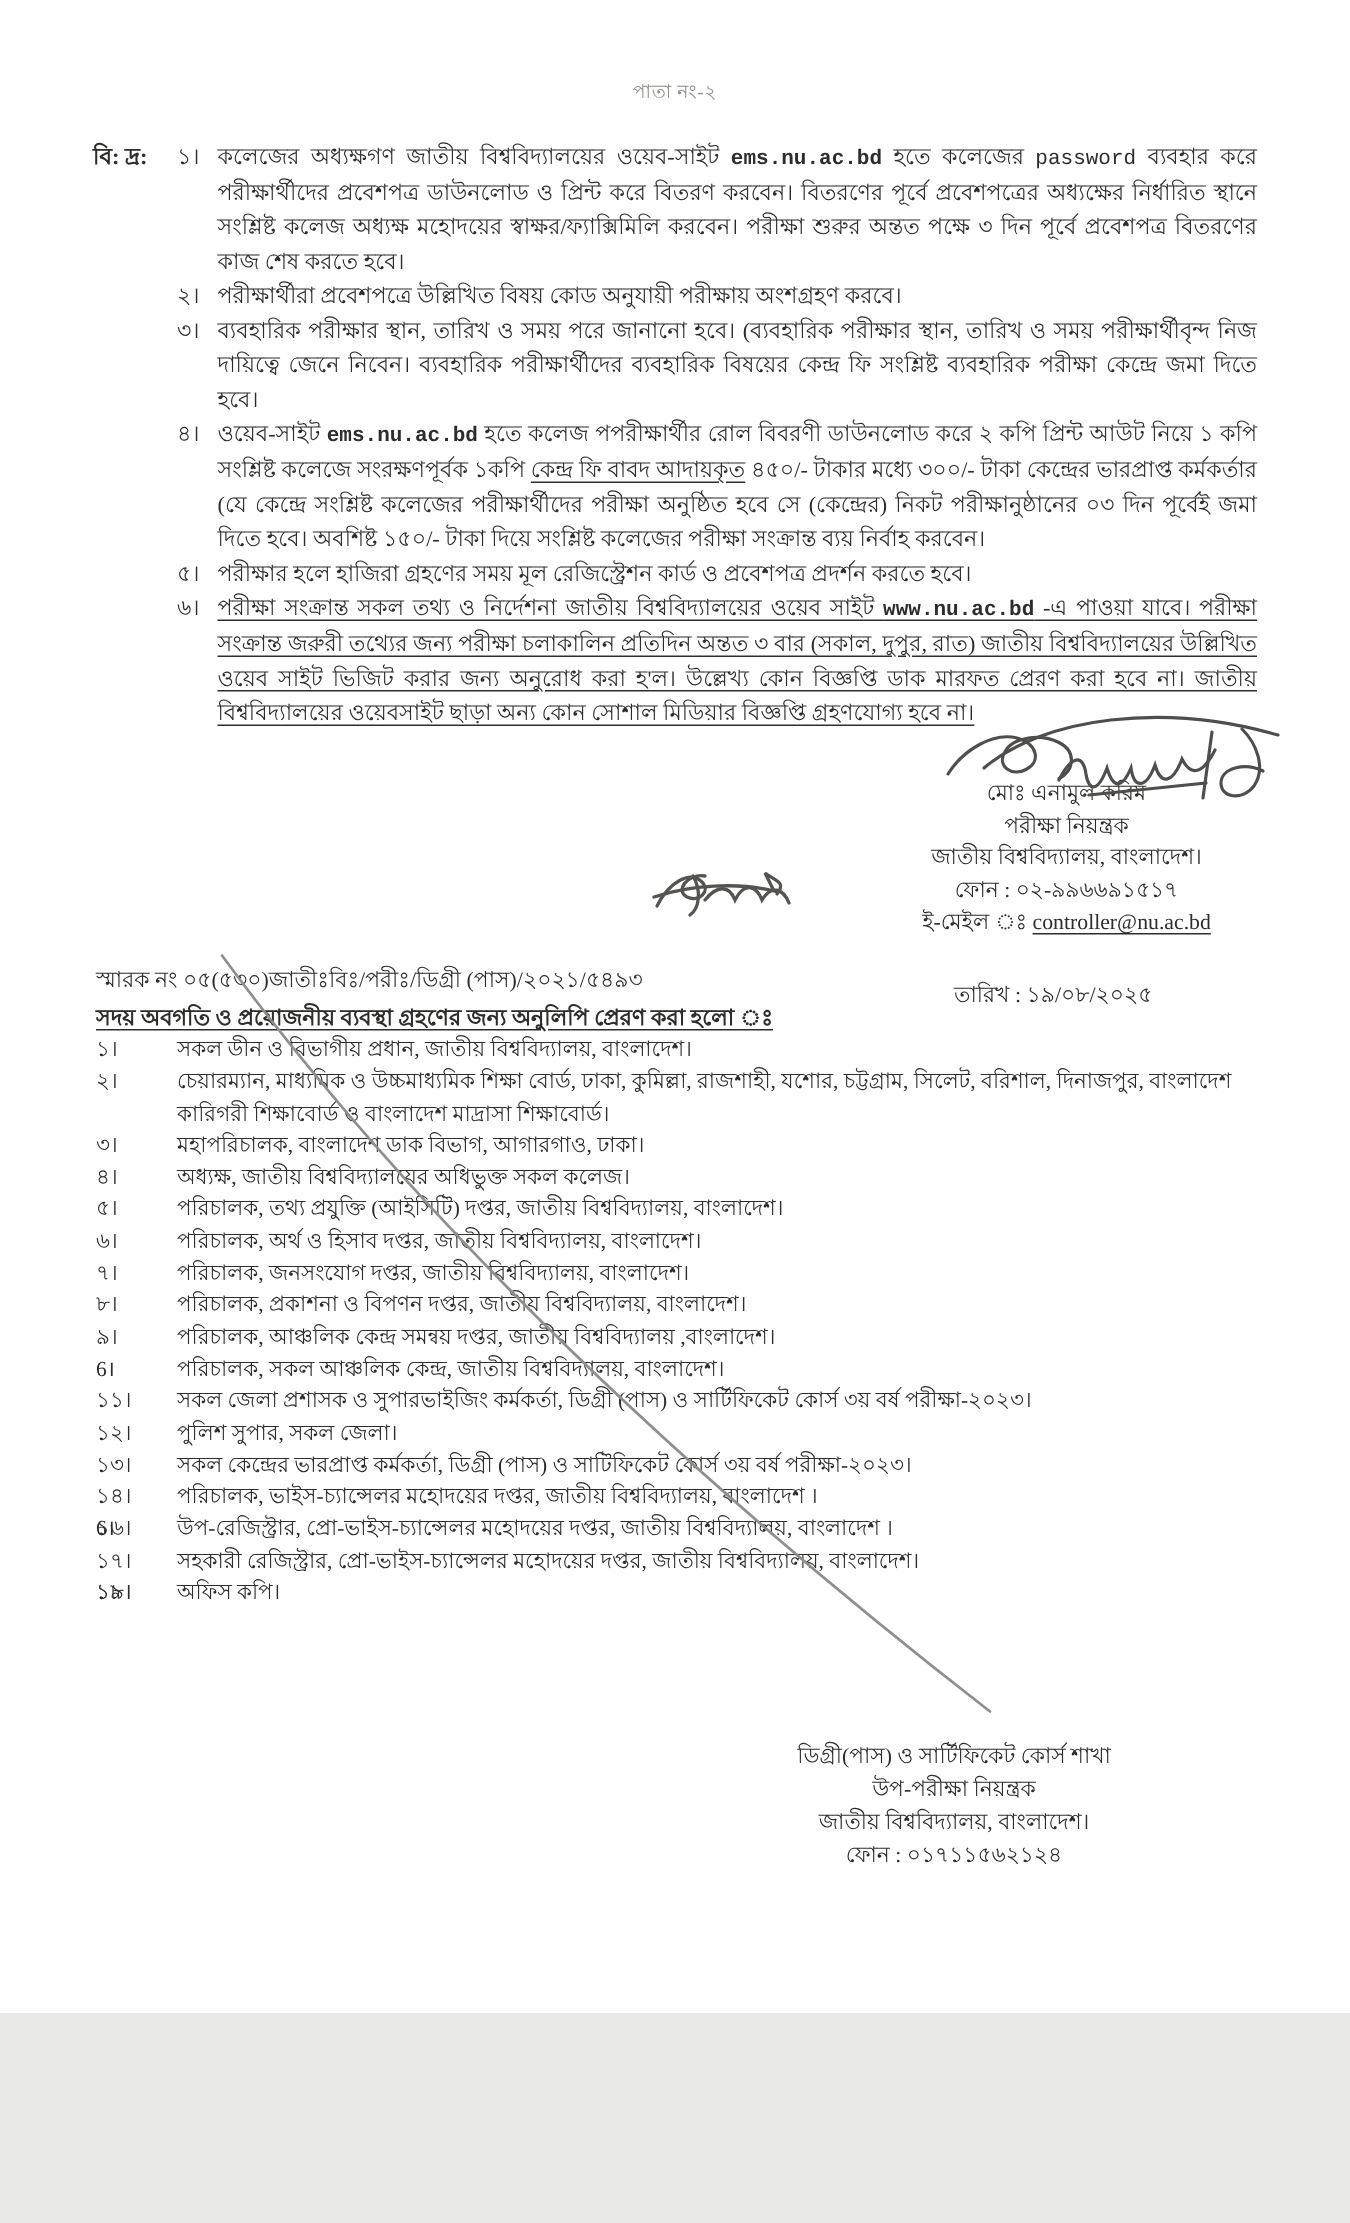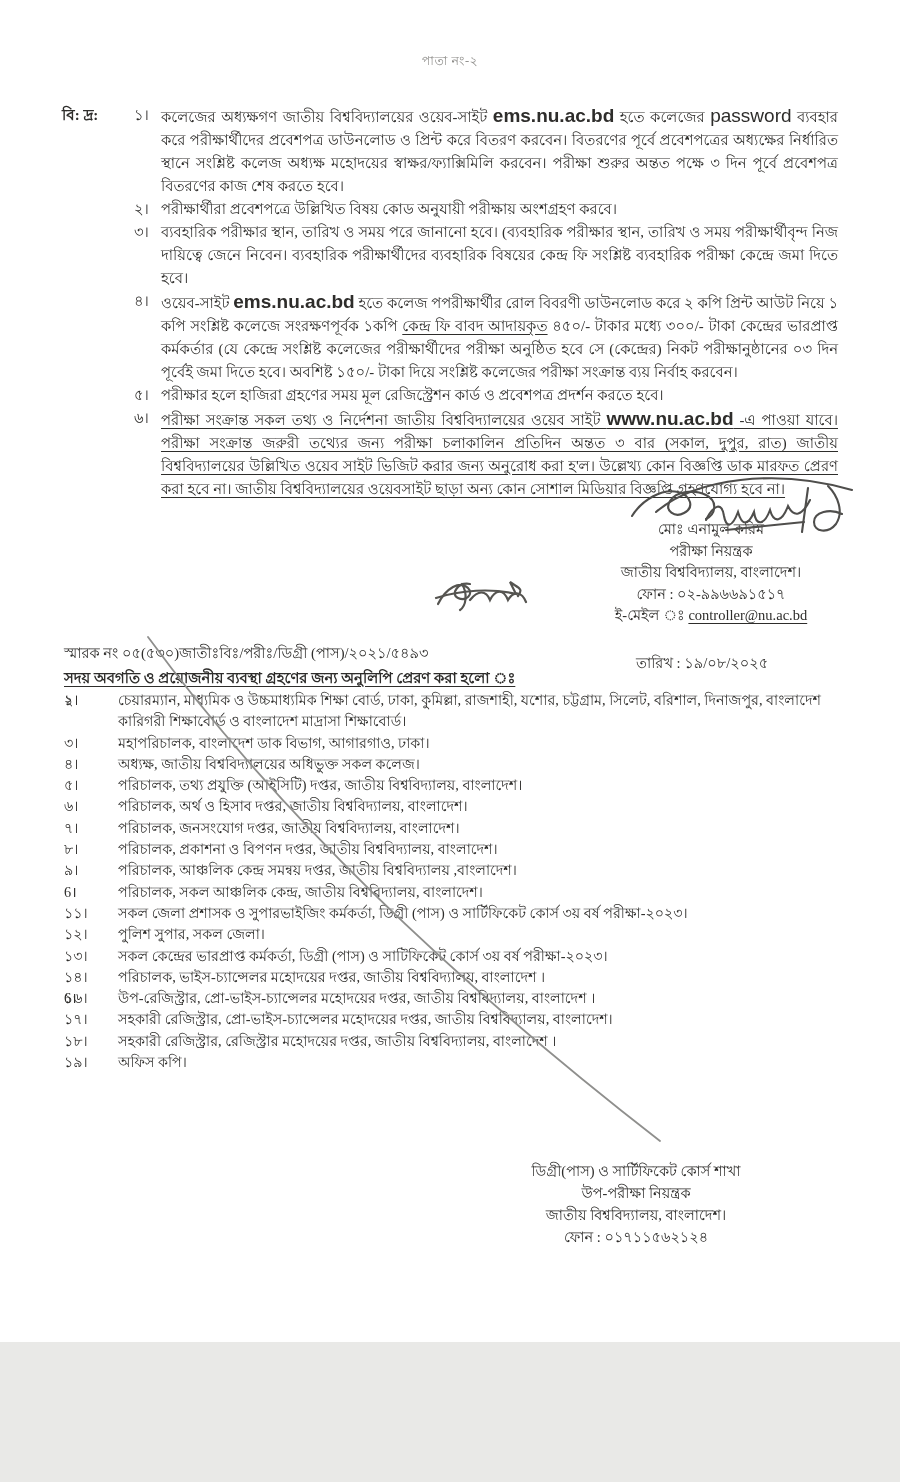--- a/index.html
+++ b/index.html
@@ -7,28 +7,28 @@
     position:relative; width:900px; height:1342px; margin:0 auto;
     background:#ffffff; overflow:hidden;
     font-family:"Liberation Serif","DejaVu Serif",serif;
     color:#2e2d2b;
   }
   .page-num{
     position:absolute; top:52px; left:0; width:900px; text-align:center;
     font-size:12.5px; color:#8d8c89; letter-spacing:.5px;
   }
   
-  .nb-row{position:absolute; top:104px; left:62px; width:776px; display:flex;gap:16px;}
+  .nb-row{position:absolute; top:94px; left:62px; width:776px; display:flex;}
   .nb-label{width:56px; flex:0 0 56px; font-size:15px; font-weight:bold; line-height:23px;}
   .notes{flex:1;}
   .note{position:relative; padding-left:27px; font-size:14.8px; line-height:23px; text-align:justify;}
   .note-num{position:absolute; left:0; top:0;}
   .seg-b{font-weight:bold;}
   .seg-u{text-decoration:underline; text-underline-offset:3px;}
-  .seg-latin{font-family:Liberation Sans, sans-serif; font-size:19px;}
+  .seg-latin{font-family:Liberation Mono, monospace; font-size:14px;}
   
   .sig1{position:absolute; left:565px; top:519px; width:292px; text-align:center;
         font-size:14.5px; line-height:21.5px;}
   .sig1 .email-link{font-family:"Liberation Serif",serif; text-decoration:underline; text-underline-offset:3px;}
   
   .memo-no{position:absolute; left:64px; top:642px; font-size:14.6px;}
   .memo-date{position:absolute; left:636px; top:652px; font-size:14.6px;}
   .cc-heading{position:absolute; left:64px; top:666px; font-size:14.8px; font-weight:bold;
               text-decoration:underline; text-underline-offset:3px;}
   
@@ -69,38 +69,38 @@
       <span>ই-মেইল ঃ</span>
       <span class="email-link">controller@nu.ac.bd</span>
     </div>
   </div>
 
   <div class="memo-no">স্মারক নং ০৫(৫৩০)জাতীঃবিঃ/পরীঃ/ডিগ্রী (পাস)/২০২১/৫৪৯৩</div>
   <div class="memo-date">তারিখ : ১৯/০৮/২০২৫</div>
   <div class="cc-heading">সদয় অবগতি ও প্রয়োজনীয় ব্যবস্থা গ্রহণের জন্য অনুলিপি প্রেরণ করা হলো ঃ</div>
 
   <div class="cc-list" id="cc-list">
-      <div class="cc-item"><span class="cc-num">১।</span></div>
+      <div class="cc-item"><span class="cc-num">১।</span><span>সকল ডীন ও বিভাগীয় প্রধান, জাতীয় বিশ্ববিদ্যালয়, বাংলাদেশ।</span></div>
       <div class="cc-item"><span class="cc-num">২।</span><span>চেয়ারম্যান, মাধ্যমিক ও উচ্চমাধ্যমিক শিক্ষা বোর্ড, ঢাকা, কুমিল্লা, রাজশাহী, যশোর, চট্টগ্রাম, সিলেট, বরিশাল, দিনাজপুর, বাংলাদেশ কারিগরী শিক্ষাবোর্ড ও বাংলাদেশ মাদ্রাসা শিক্ষাবোর্ড।</span></div>
       <div class="cc-item"><span class="cc-num">৩।</span><span>মহাপরিচালক, বাংলাদেশ ডাক বিভাগ, আগারগাও, ঢাকা।</span></div>
       <div class="cc-item"><span class="cc-num">৪।</span><span>অধ্যক্ষ, জাতীয় বিশ্ববিদ্যালয়ের অধিভুক্ত সকল কলেজ।</span></div>
       <div class="cc-item"><span class="cc-num">৫।</span><span>পরিচালক, তথ্য প্রযুক্তি (আইসিটি) দপ্তর, জাতীয় বিশ্ববিদ্যালয়, বাংলাদেশ।</span></div>
       <div class="cc-item"><span class="cc-num">৬।</span><span>পরিচালক, অর্থ ও হিসাব দপ্তর, জাতীয় বিশ্ববিদ্যালয়, বাংলাদেশ।</span></div>
       <div class="cc-item"><span class="cc-num">৭।</span><span>পরিচালক, জনসংযোগ  দপ্তর, জাতীয় বিশ্ববিদ্যালয়, বাংলাদেশ।</span></div>
       <div class="cc-item"><span class="cc-num">৮।</span><span>পরিচালক, প্রকাশনা ও বিপণন দপ্তর, জাতীয় বিশ্ববিদ্যালয়, বাংলাদেশ।</span></div>
       <div class="cc-item"><span class="cc-num">৯।</span><span>পরিচালক, আঞ্চলিক  কেন্দ্র সমন্বয় দপ্তর, জাতীয় বিশ্ববিদ্যালয় ,বাংলাদেশ।</span></div>
       <div class="cc-item"><span class="cc-num">6।</span><span>পরিচালক, সকল আঞ্চলিক কেন্দ্র, জাতীয় বিশ্ববিদ্যালয়, বাংলাদেশ।</span></div>
       <div class="cc-item"><span class="cc-num">১১।</span><span>সকল জেলা প্রশাসক ও সুপারভাইজিং কর্মকর্তা, ডিগ্রী (পাস) ও সার্টিফিকেট কোর্স ৩য় বর্ষ পরীক্ষা-২০২৩।</span></div>
       <div class="cc-item"><span class="cc-num">১২।</span><span>পুলিশ সুপার, সকল জেলা।</span></div>
       <div class="cc-item"><span class="cc-num">১৩।</span><span>সকল কেন্দ্রের ভারপ্রাপ্ত কর্মকর্তা, ডিগ্রী (পাস) ও সাটিফিকেট কোর্স ৩য় বর্ষ পরীক্ষা-২০২৩।</span></div>
       <div class="cc-item"><span class="cc-num">১৪।</span><span>পরিচালক, ভাইস-চ্যান্সেলর মহোদয়ের দপ্তর, জাতীয় বিশ্ববিদ্যালয়, বাংলাদেশ ।</span></div>
       <div class="cc-item"><span class="cc-num">6।</span></div>
       <div class="cc-item"><span class="cc-num">১৬।</span><span>উপ-রেজিস্ট্রার, প্রো-ভাইস-চ্যান্সেলর মহোদয়ের দপ্তর, জাতীয় বিশ্ববিদ্যালয়, বাংলাদেশ ।</span></div>
       <div class="cc-item"><span class="cc-num">১৭।</span><span>সহকারী রেজিস্ট্রার, প্রো-ভাইস-চ্যান্সেলর মহোদয়ের দপ্তর, জাতীয় বিশ্ববিদ্যালয়, বাংলাদেশ।</span></div>
-      <div class="cc-item"><span class="cc-num">১৮।</span><span>সহকারী রেজিস্ট্রার, রেজিস্ট্রার মহোদয়ের দপ্তর, জাতীয় বিশ্ববিদ্যালয়, বাংলাদেশ ।</span></div>
+      <div class="cc-item"><span class="cc-num">১৮।</span></div>
       <div class="cc-item"><span class="cc-num">১৯।</span><span>অফিস কপি।</span></div>
     </div>
 
   <div class="sig2">
     <div>ডিগ্রী(পাস) ও সার্টিফিকেট কোর্স শাখা</div>
     <div>উপ-পরীক্ষা নিয়ন্ত্রক</div>
     <div>জাতীয় বিশ্ববিদ্যালয়, বাংলাদেশ।</div>
     <div>ফোন : ০১৭১১৫৬২১২৪</div>
   </div>
 

